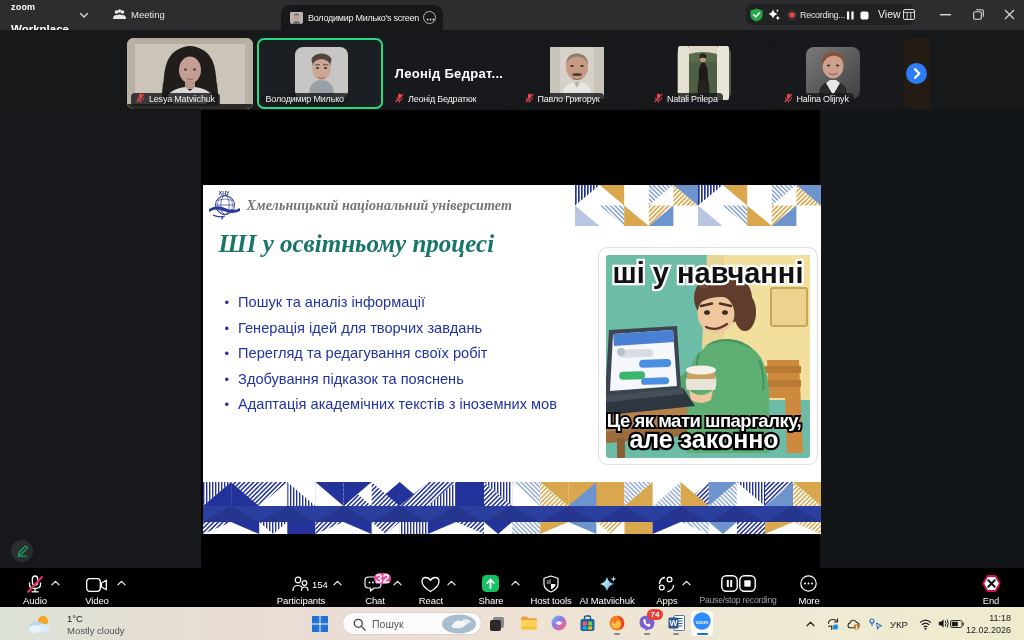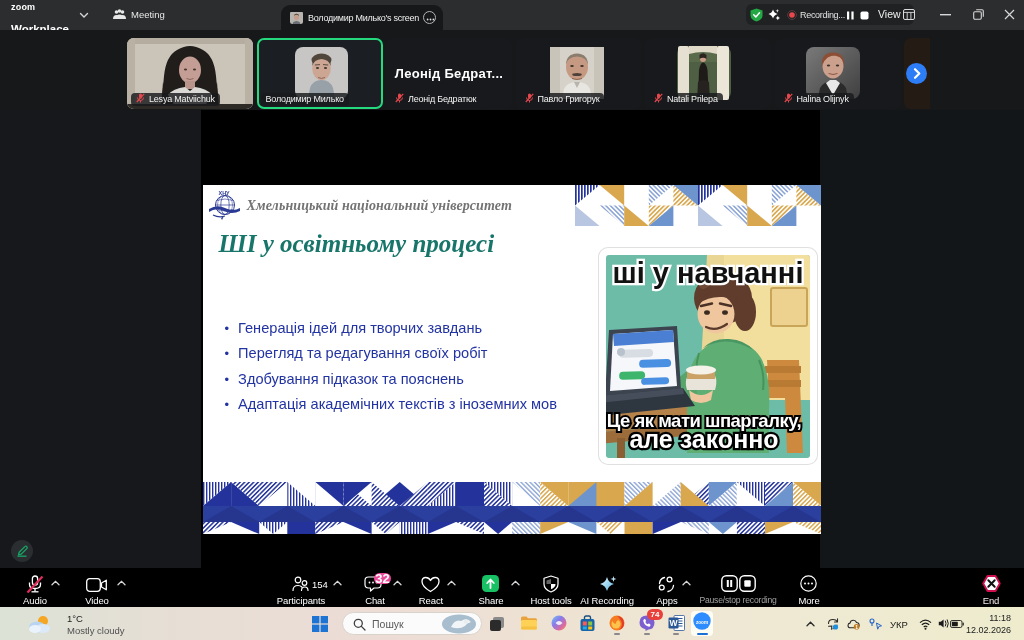--- a/index.html
+++ b/index.html
@@ -273,20 +273,21 @@
         <ellipse cx="18" cy="16" rx="7.5" ry="9.5" fill="none" stroke="#2b3a94" stroke-width="0.5"></ellipse>
         <line x1="8.5" y1="16" x2="27.5" y2="16" stroke="#2b3a94" stroke-width="0.7"></line>
         <path d="M9.5 11.5 Q18 8.5 26.5 11.5" fill="none" stroke="#2b3a94" stroke-width="0.6"></path>
         <path d="M9.5 20.5 Q18 23.5 26.5 20.5" fill="none" stroke="#2b3a94" stroke-width="0.6"></path>
         <path d="M2 20 Q10 15 18 19 Q26 23 33 19 L33 22 Q25 26 17 22 Q9 18 2 23 Z" fill="#2b3a94"></path>
         <path d="M6 26 Q12 29 18 27" fill="none" stroke="#2b3a94" stroke-width="1.2"></path>
         <path d="M14 29 L17 27 L15 31 Z" fill="#2b3a94"></path>
       </svg>
       <div id="uniheader">Хмельницький національний університет</div>
       <div id="slidetitle">ШІ у освітньому процесі</div>
+      <div class="bullet" style="top:109px;">Пошук та аналіз інформації</div>
       <div class="bullet" style="top:135px;">Генерація ідей для творчих завдань</div>
       <div class="bullet" style="top:160px;">Перегляд та редагування своїх робіт</div>
       <div class="bullet" style="top:186px;">Здобування підказок та пояснень</div>
       <div class="bullet" style="top:211px;">Адаптація академічних текстів з іноземних мов</div>
       <svg style="position:absolute;left:372px;top:0;" width="246" height="41" viewBox="0 0 246 41">
           <defs>
 <pattern id="vs" width="3" height="3" patternUnits="userSpaceOnUse">
               <rect width="3" height="3" fill="#fff"></rect>
               <rect width="1.7" height="3" fill="#23339b"></rect>
             </pattern>
@@ -557,21 +558,21 @@
       <defs>
           <linearGradient id="aig" x1="0" y1="0" x2="1" y2="1">
             <stop offset="0" stop-color="#e8f6ff"></stop>
             <stop offset="0.5" stop-color="#9fd8f2"></stop>
             <stop offset="1" stop-color="#5aa7d8"></stop>
           </linearGradient>
         </defs>
       <path d="M9 2 Q10.4 7.6 16 9 Q10.4 10.4 9 16 Q7.6 10.4 2 9 Q7.6 7.6 9 2 Z" fill="url(#aig)"></path>
       <path d="M15.5 1 L16.2 3.3 L18.5 4 L16.2 4.7 L15.5 7 L14.8 4.7 L12.5 4 L14.8 3.3 Z" fill="#bfe4f5"></path>
     </svg>
-    <div class="tlabel" style="left:607px;">AI Recording</div>
+    <div class="tlabel" style="left:607px;">AI Matviichuk</div>
 
     <svg style="position:absolute;left:658px;top:8px;" width="17" height="17" viewBox="0 0 17 17">
       <path d="M6.5 1.5 Q2 2.5 1.5 7.5" fill="none" stroke="#fff" stroke-width="1.3" stroke-linecap="round"></path>
       <circle cx="11.5" cy="3.5" r="2.4" fill="none" stroke="#fff" stroke-width="1.3"></circle>
       <circle cx="3.8" cy="11.5" r="2.4" fill="none" stroke="#fff" stroke-width="1.3"></circle>
       <path d="M10 15.5 Q14.8 14.5 15.5 9.5" fill="none" stroke="#fff" stroke-width="1.3" stroke-linecap="round"></path>
     </svg>
     <svg style="position:absolute;left:682px;top:12px;" width="9" height="6" viewBox="0 0 9 6">
         <path d="M1 4.7 L4.5 1.3 L8 4.7" stroke="#d9d9d9" stroke-width="1.3" fill="none" stroke-linecap="round"></path>
       </svg>

